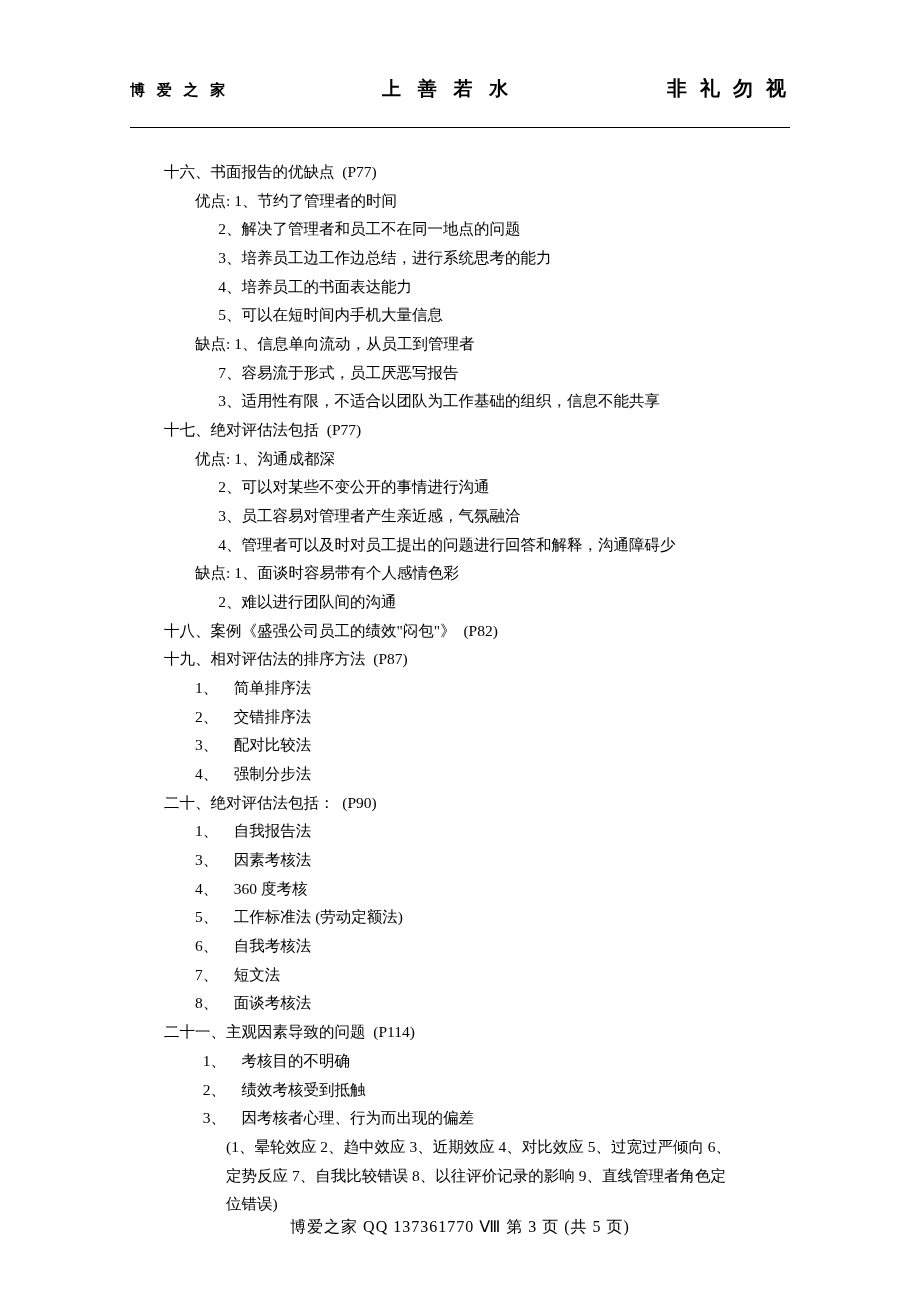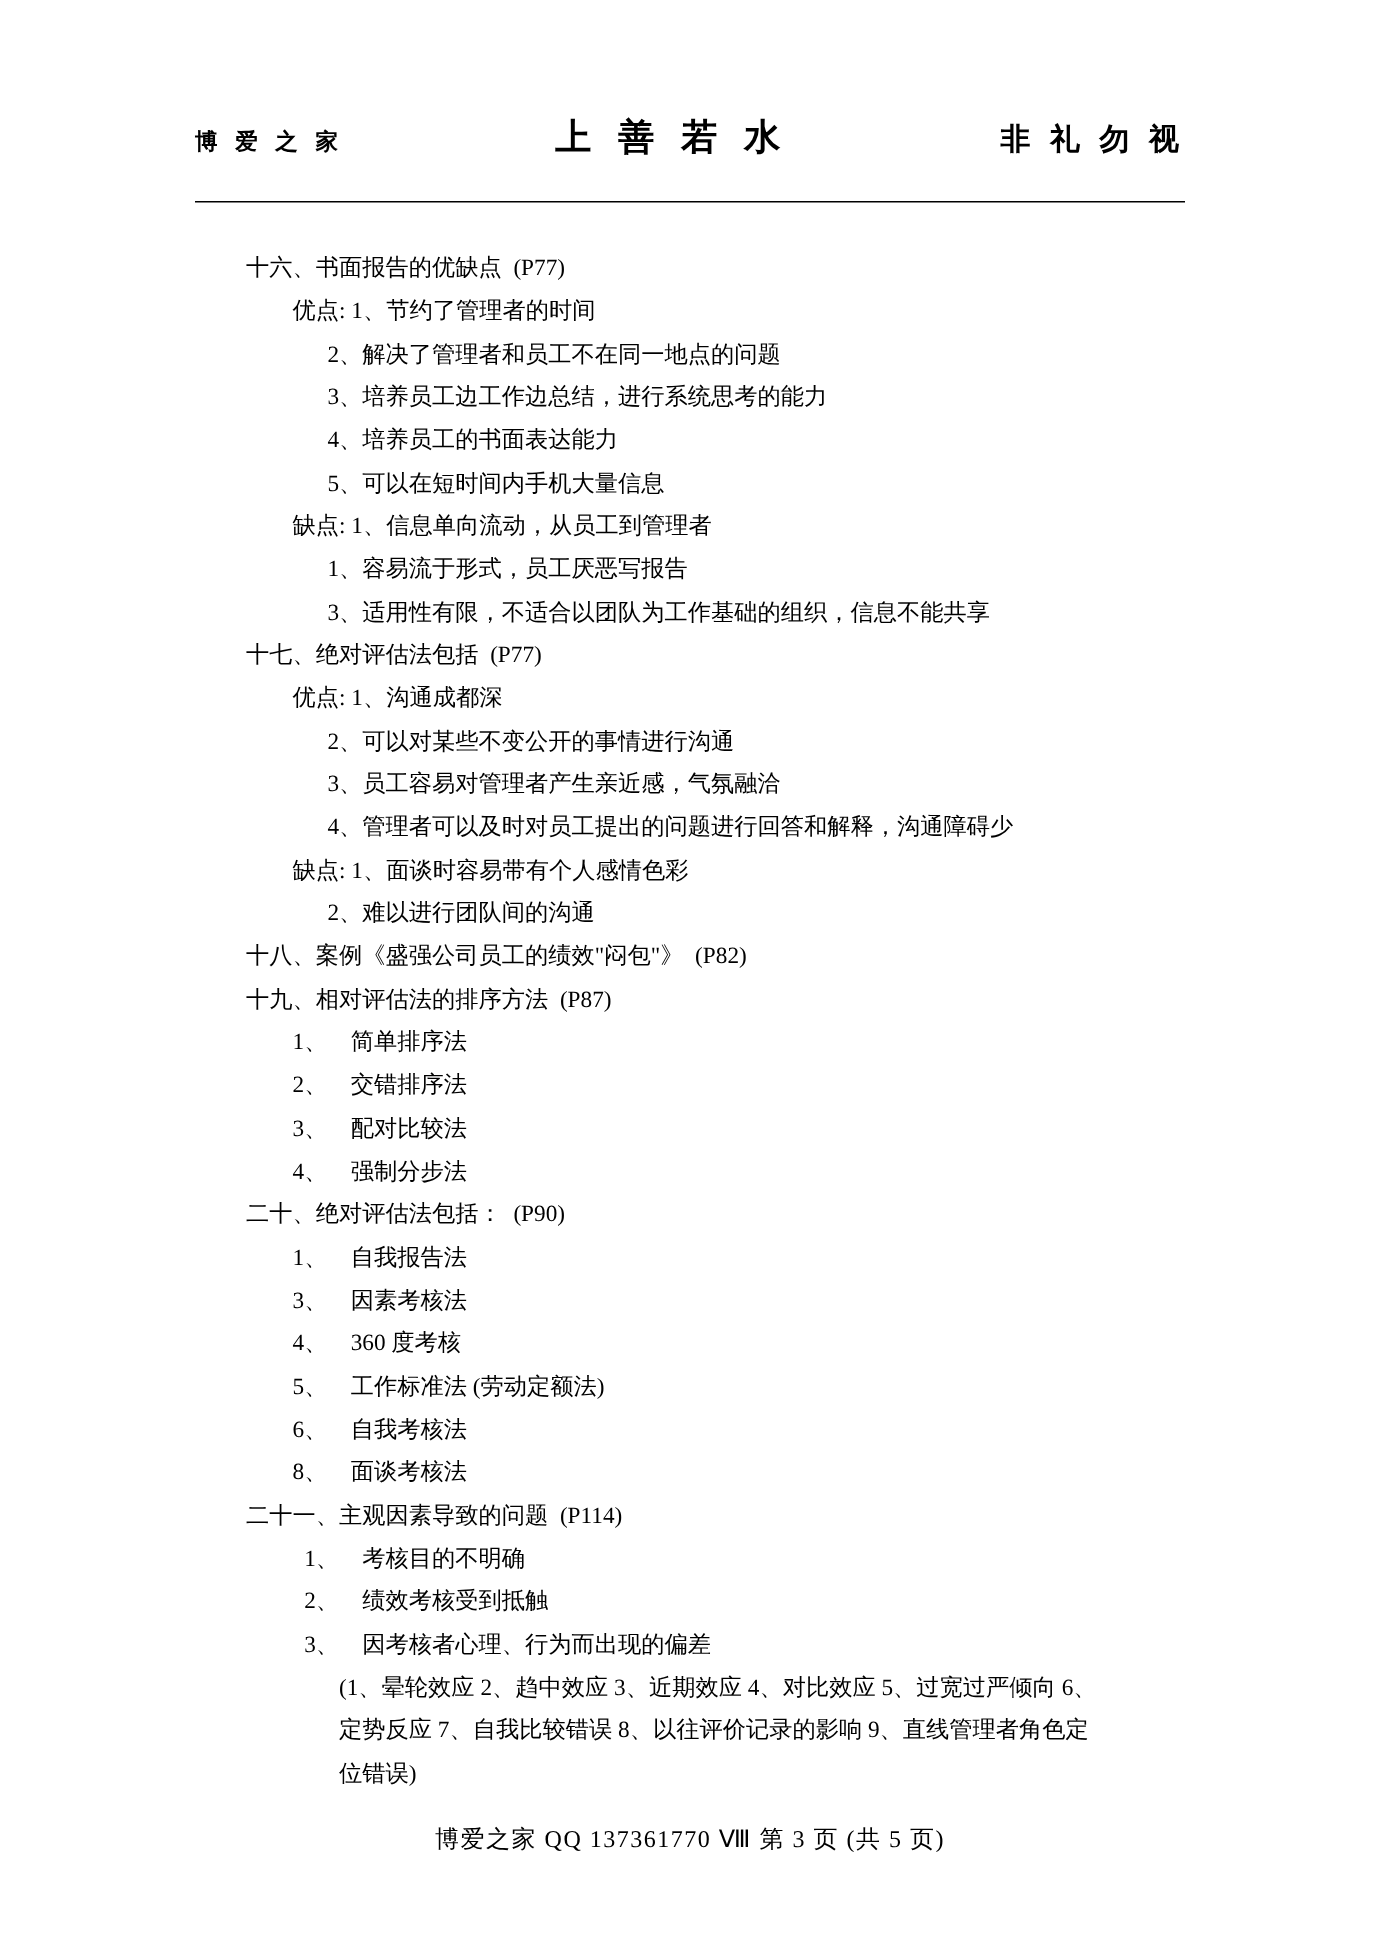--- a/index.html
+++ b/index.html
@@ -25,21 +25,21 @@
       border-bottom: 1.5px solid #000;
       padding-bottom: 20px;
       margin-bottom: 30px;
       letter-spacing: 4px;
       font-weight: bold;
     }
     .header-left {
       font-size: 15px;
     }
     .header-center {
-      font-size: 24px;
+      font-size: 19px;
       letter-spacing: 6px;
     }
     .header-right {
       font-size: 20px;
     }
     .content {
       font-size: 15.5px;
       margin-left: 34px;
     }
     .line {
@@ -67,21 +67,21 @@
 
 <div class="content">
 
   <div class="line">十六、书面报告的优缺点  (P77)</div>
   <div class="line">        <span>优点:</span> <span>1、节约了管理者的时间</span></div>
   <div class="line">              <span>2、解决了管理者和员工不在同一地点的问题</span></div>
   <div class="line">              <span>3、培养员工边工作边总结，进行系统思考的能力</span></div>
   <div class="line">              <span>4、培养员工的书面表达能力</span></div>
   <div class="line">              <span>5、可以在短时间内手机大量信息</span></div>
   <div class="line">        <span>缺点:</span> <span>1、信息单向流动，从员工到管理者</span></div>
-  <div class="line">              <span>1、容易流于形式，员工厌恶写报告</span></div>
+  <div class="line">              <span>7、容易流于形式，员工厌恶写报告</span></div>
   <div class="line">              <span>3、适用性有限，不适合以团队为工作基础的组织，信息不能共享</span></div>
 
   <div class="line">十七、绝对评估法包括  (P77)</div>
   <div class="line">        <span>优点:</span> <span>1、沟通成都深</span></div>
   <div class="line">              <span>2、可以对某些不变公开的事情进行沟通</span></div>
   <div class="line">              <span>3、员工容易对管理者产生亲近感，气氛融洽</span></div>
   <div class="line">              <span>4、管理者可以及时对员工提出的问题进行回答和解释，沟通障碍少</span></div>
   <div class="line">        <span>缺点:</span> <span>1、面谈时容易带有个人感情色彩</span></div>
   <div class="line">              <span>2、难以进行团队间的沟通</span></div>
 
@@ -92,20 +92,21 @@
   <div class="line">        <span>2、    交错排序法</span></div>
   <div class="line">        <span>3、    配对比较法</span></div>
   <div class="line">        <span>4、    强制分步法</span></div>
 
   <div class="line">二十、绝对评估法包括：  (P90)</div>
   <div class="line">        <span>1、    自我报告法</span></div>
   <div class="line">        <span>3、    因素考核法</span></div>
   <div class="line">        <span>4、    360 度考核</span></div>
   <div class="line">        <span>5、    工作标准法 (劳动定额法)</span></div>
   <div class="line">        <span>6、    自我考核法</span></div>
+  <div class="line">        <span>7、    短文法</span></div>
   <div class="line">        <span>8、    面谈考核法</span></div>
 
   <div class="line">二十一、主观因素导致的问题  (P114)</div>
   <div class="line">          <span>1、    考核目的不明确</span></div>
   <div class="line">          <span>2、    绩效考核受到抵触</span></div>
   <div class="line">          <span>3、    因考核者心理、行为而出现的偏差</span></div>
   <div class="line">                <span>(1、晕轮效应 2、趋中效应 3、近期效应 4、对比效应 5、过宽过严倾向 6、</span></div>
   <div class="line">                <span>定势反应 7、自我比较错误 8、以往评价记录的影响 9、直线管理者角色定</span></div>
   <div class="line">                <span>位错误)</span></div>
 

